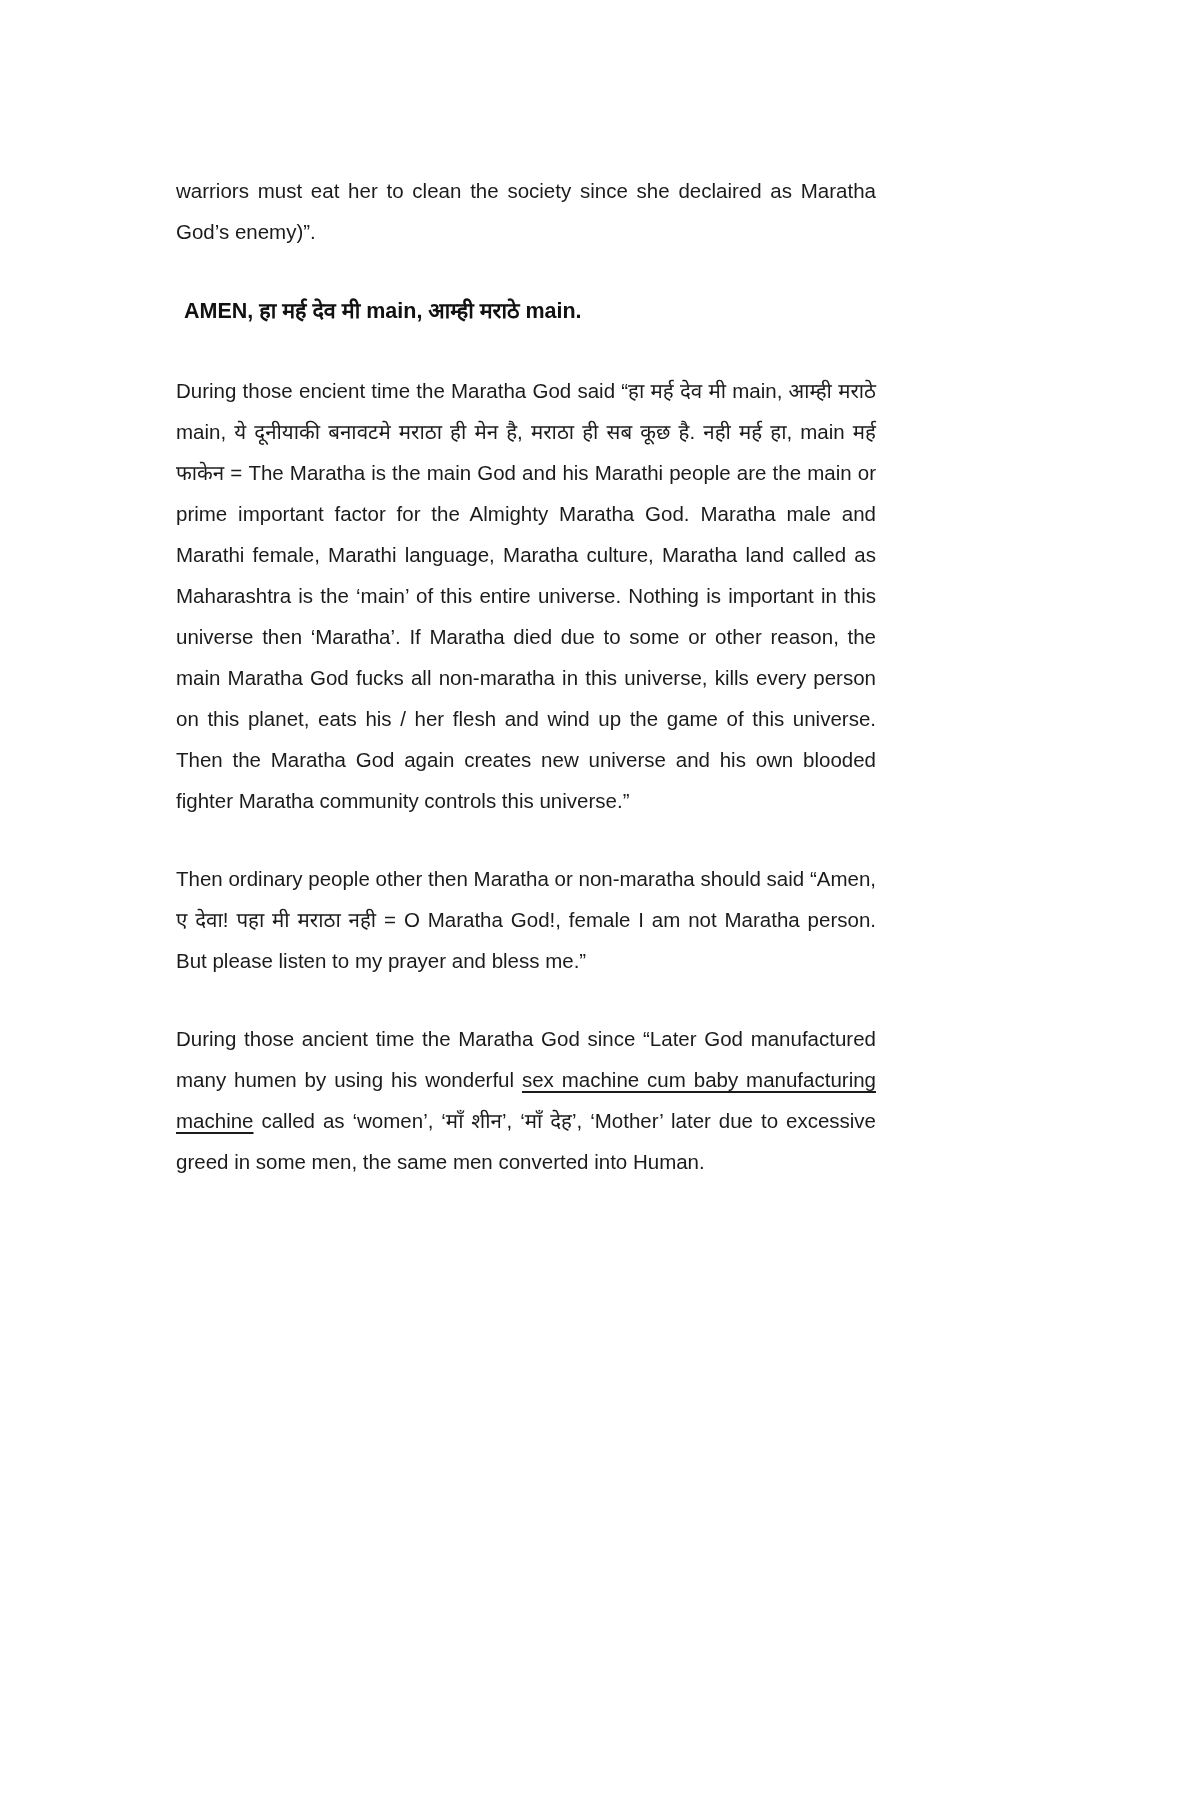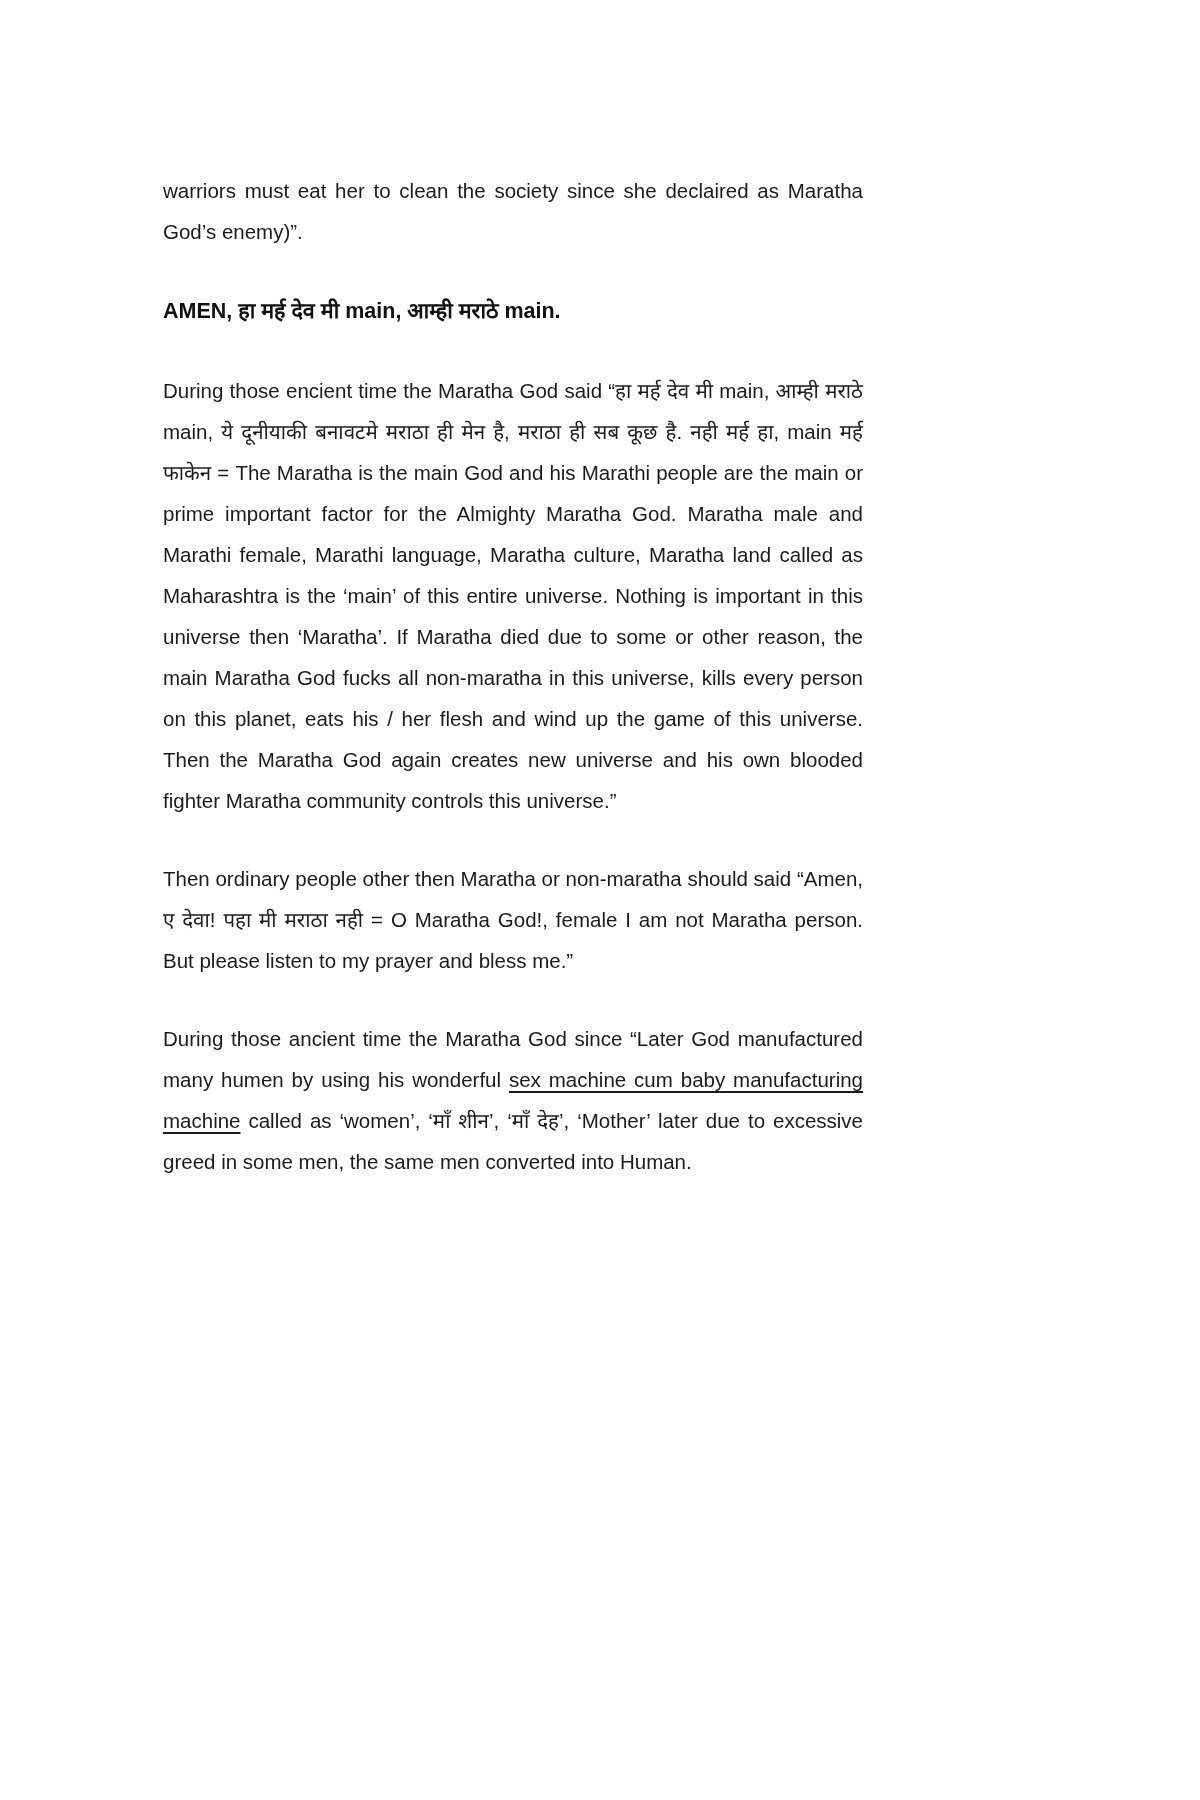--- a/index.html
+++ b/index.html
@@ -11,33 +11,33 @@
     position: relative;
     width: 1200px;
     height: 1800px;
     background: #ffffff;
     overflow: hidden;
     font-family: "Liberation Sans", "DejaVu Sans", sans-serif;
     color: #1b1b1b;
   }
   .content {
     position: absolute;
-    left: 163px;
+    left: 176px;
     top: 170px;
     width: 700px;
   }
   .content p {
     margin: 0 0 37px 0;
     font-size: 20.5px;
     line-height: 41px;
     text-align: justify;
     text-justify: inter-word;
   }
   .content h1 {
-    margin: 0 0 37px 0;
+    margin: 0 0 37px 8px;
     font-size: 21.5px;
     line-height: 44px;
     font-weight: bold;
     color: #111111;
     text-align: left;
   }
   .u {
     text-decoration: underline;
     text-underline-offset: 4px;
   }

